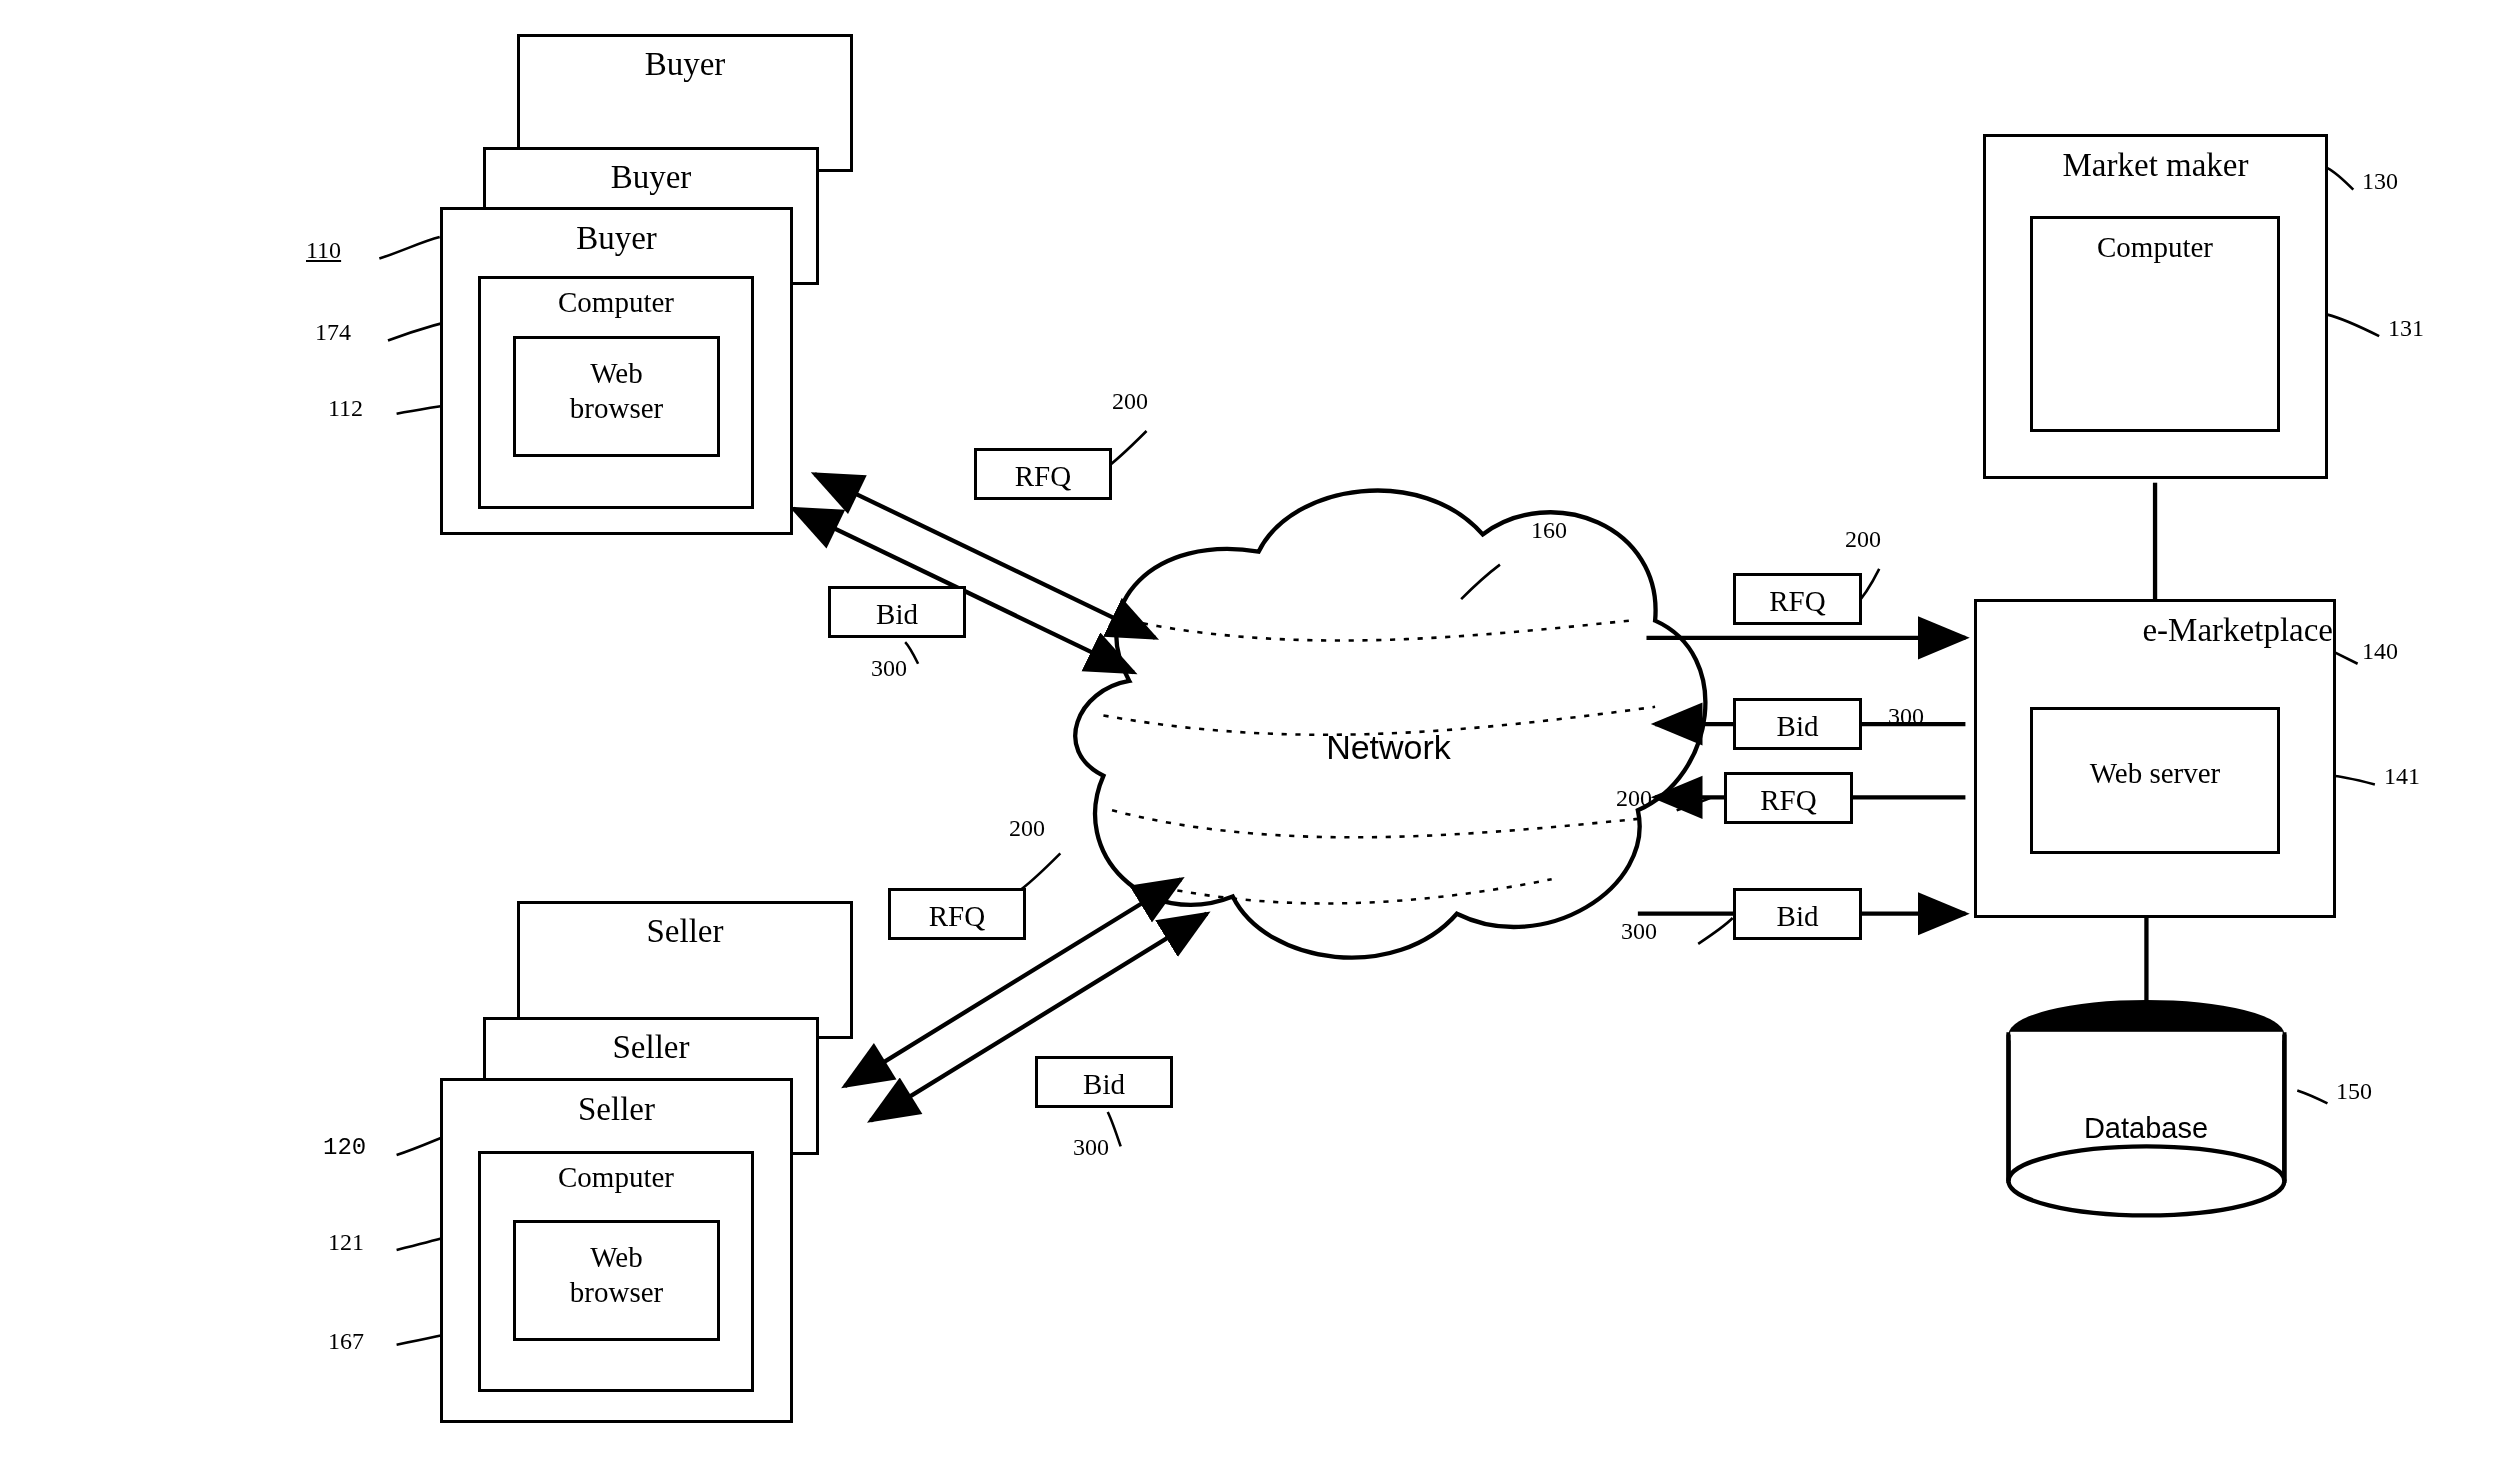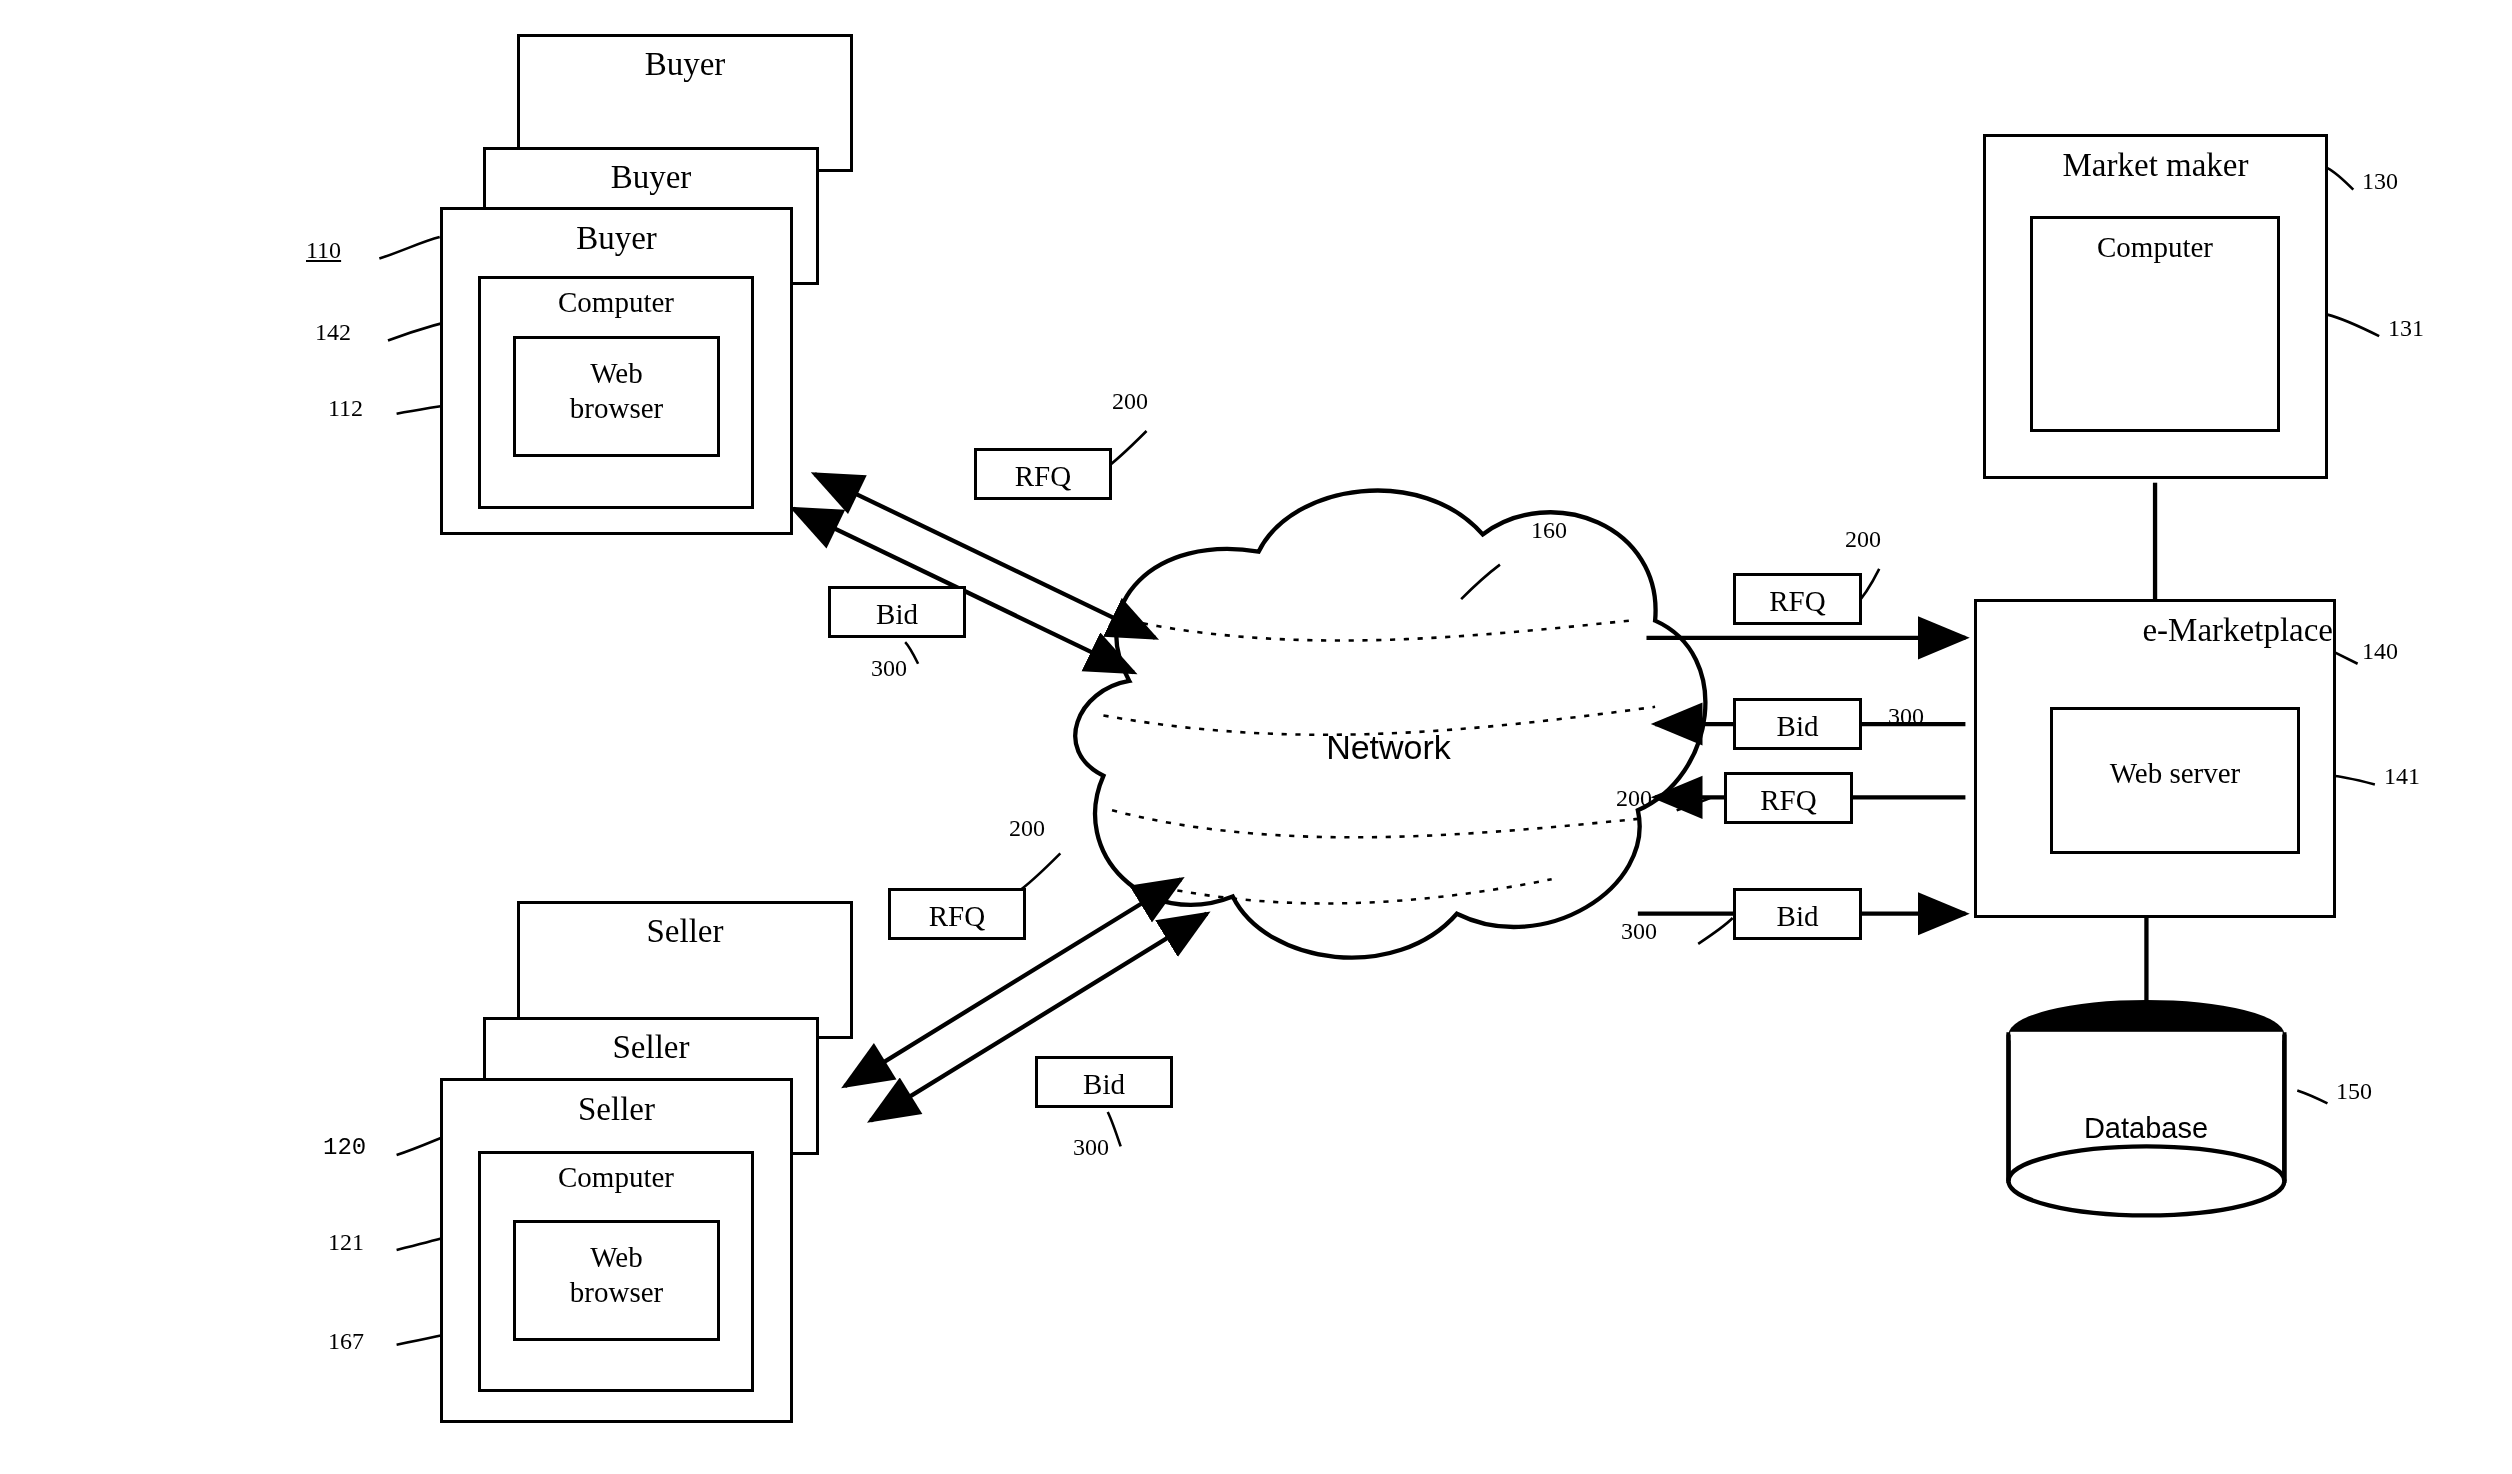--- a/index.html
+++ b/index.html
@@ -178,21 +178,21 @@
   <div class="box" style="left:1983px; top:134px; width:345px; height:345px;">
     <div class="label toplabel" style="left:0; right:0; top:10.3px;">Market maker</div>
   </div>
   <div class="box" style="left:2030px; top:216px; width:250px; height:216px;">
     <div class="label" style="left:0; right:0; top:12px;">Computer</div>
   </div>
 
   <div class="box" style="left:1974px; top:599px; width:362px; height:319px;">
     <div class="label toplabel" style="left:0; right:0; top:10.3px;text-align:right;">e-Marketplace</div>
   </div>
-  <div class="box" style="left:2030px; top:707px; width:250px; height:147px;margin-left:20px;">
+  <div class="box" style="left:2030px; top:707px; width:250px; height:147px;">
     <div class="label" style="left:0; right:0; top:47px;">Web server</div>
   </div>
 
   <div class="label" style="left:2060px; top:1112px; width:172px;">Database</div>
 
   <div class="box" style="left:974px; top:448px; width:138px; height:52px;">
     <div class="label smallbox-label" style="left:0; right:0; top:8.6px;">RFQ</div>
   </div>
   <div class="box" style="left:828px; top:586px; width:138px; height:52px;">
     <div class="label smallbox-label" style="left:0; right:0; top:8.6px;">Bid</div>
@@ -212,21 +212,21 @@
     <div class="label smallbox-label" style="left:0; right:0; top:8.6px;">Bid</div>
   </div>
   <div class="box" style="left:1724px; top:772px; width:129px; height:52px;">
     <div class="label smallbox-label" style="left:0; right:0; top:8.6px;">RFQ</div>
   </div>
   <div class="box" style="left:1733px; top:888px; width:129px; height:52px;">
     <div class="label smallbox-label" style="left:0; right:0; top:8.6px;">Bid</div>
   </div>
 
   <div class="annot" style="left:306px; top:237px;text-decoration:underline;">110</div>
-  <div class="annot" style="left:315px; top:319px;">142</div>
+  <div class="annot" style="left:315px; top:319px;">174</div>
   <div class="annot" style="left:328px; top:395px;">112</div>
 
   <div class="annot" style="left:323px; top:1134px;font-family:Liberation Mono, monospace;">120</div>
   <div class="annot" style="left:328px; top:1229px;">121</div>
   <div class="annot" style="left:328px; top:1328px;">167</div>
 
   <div class="annot" style="left:1112px; top:388px;">200</div>
   <div class="annot" style="left:871px; top:655px;">300</div>
   <div class="annot" style="left:1009px; top:815px;">200</div>
   <div class="annot" style="left:1073px; top:1134px;">300</div>

